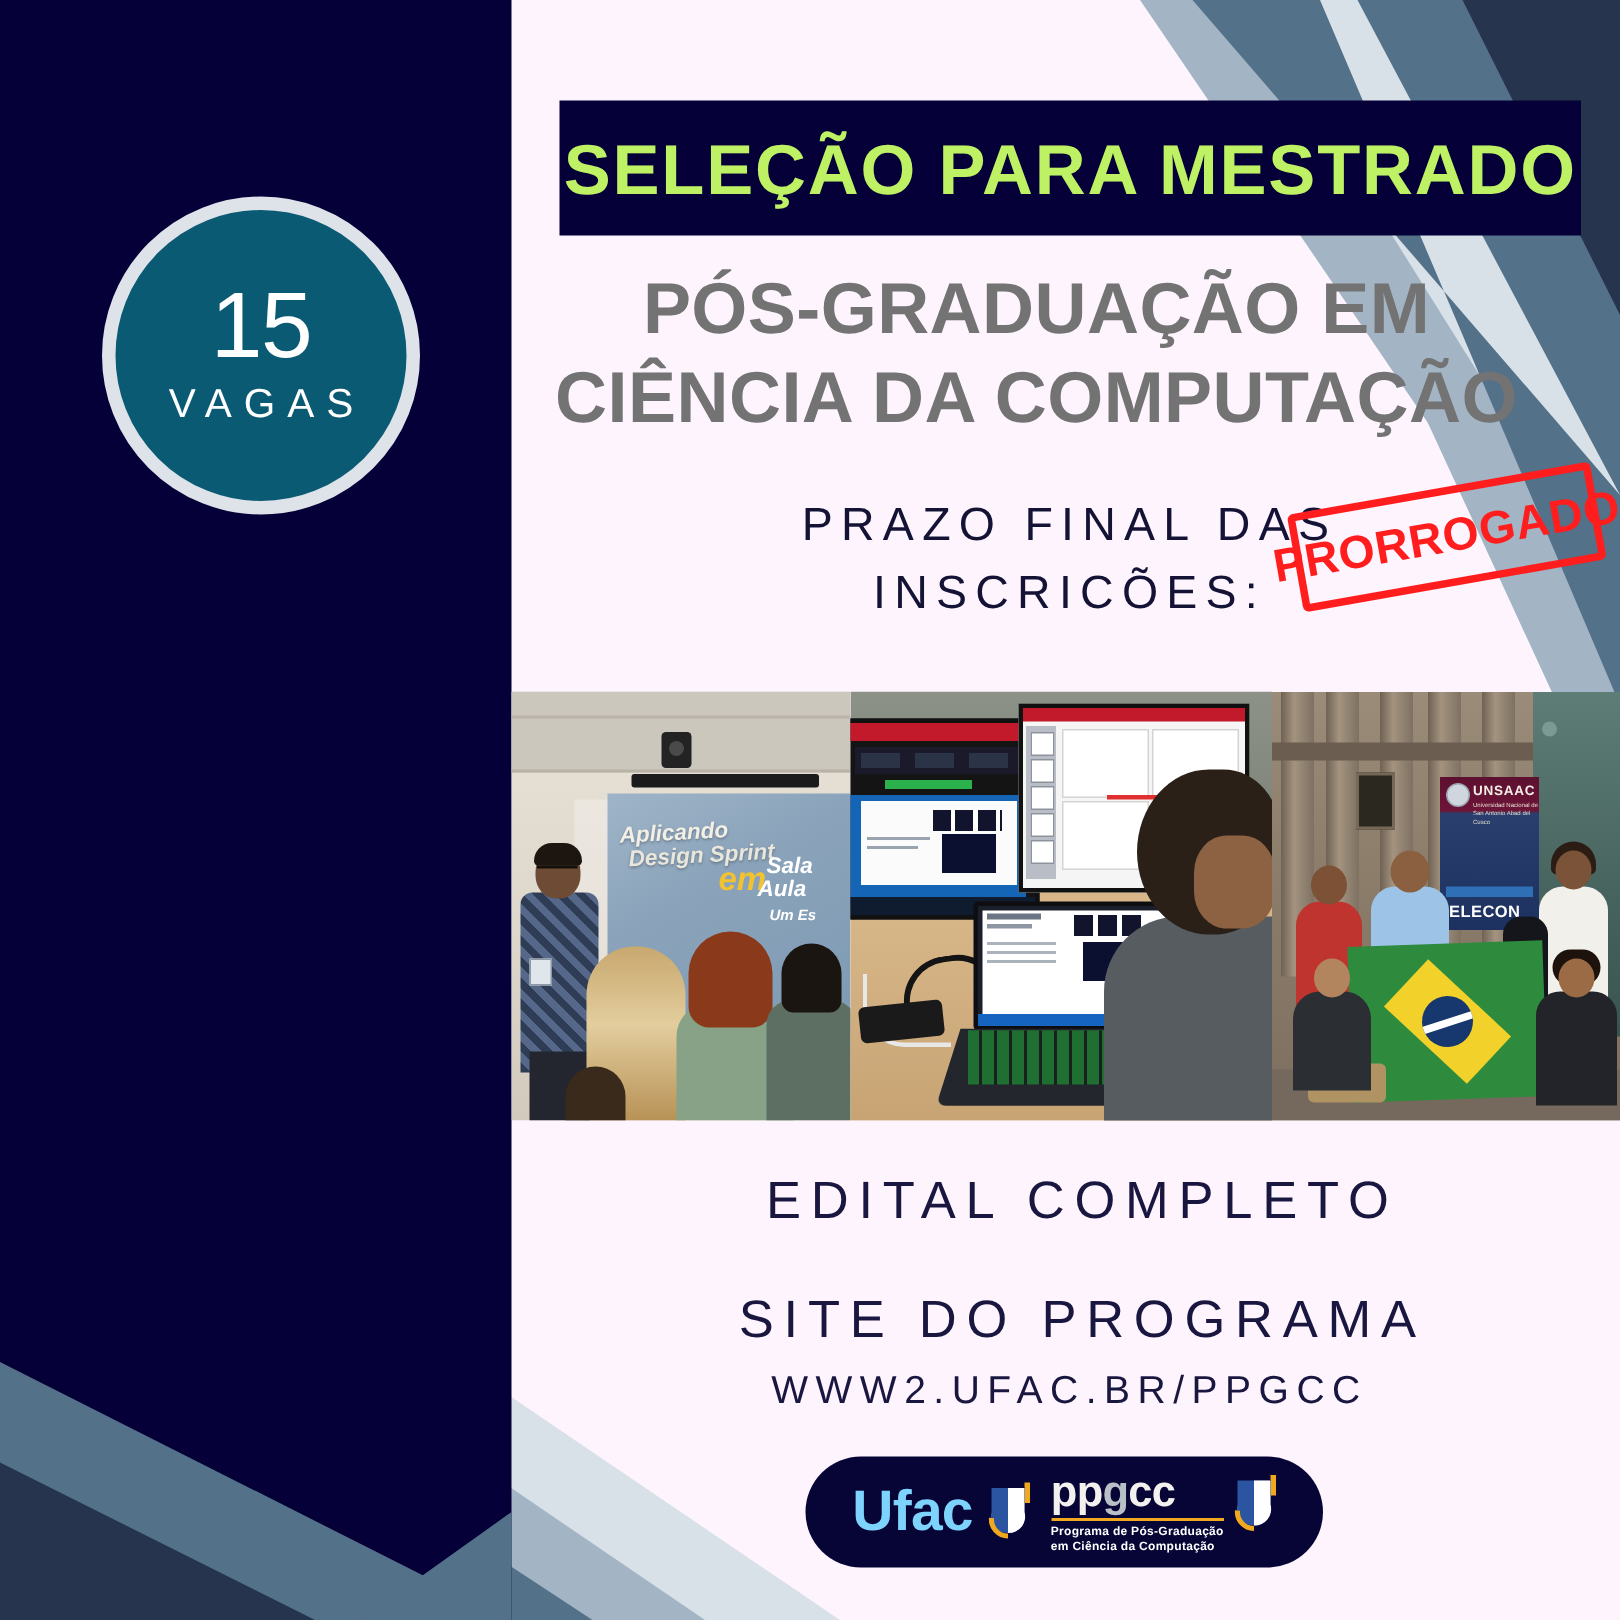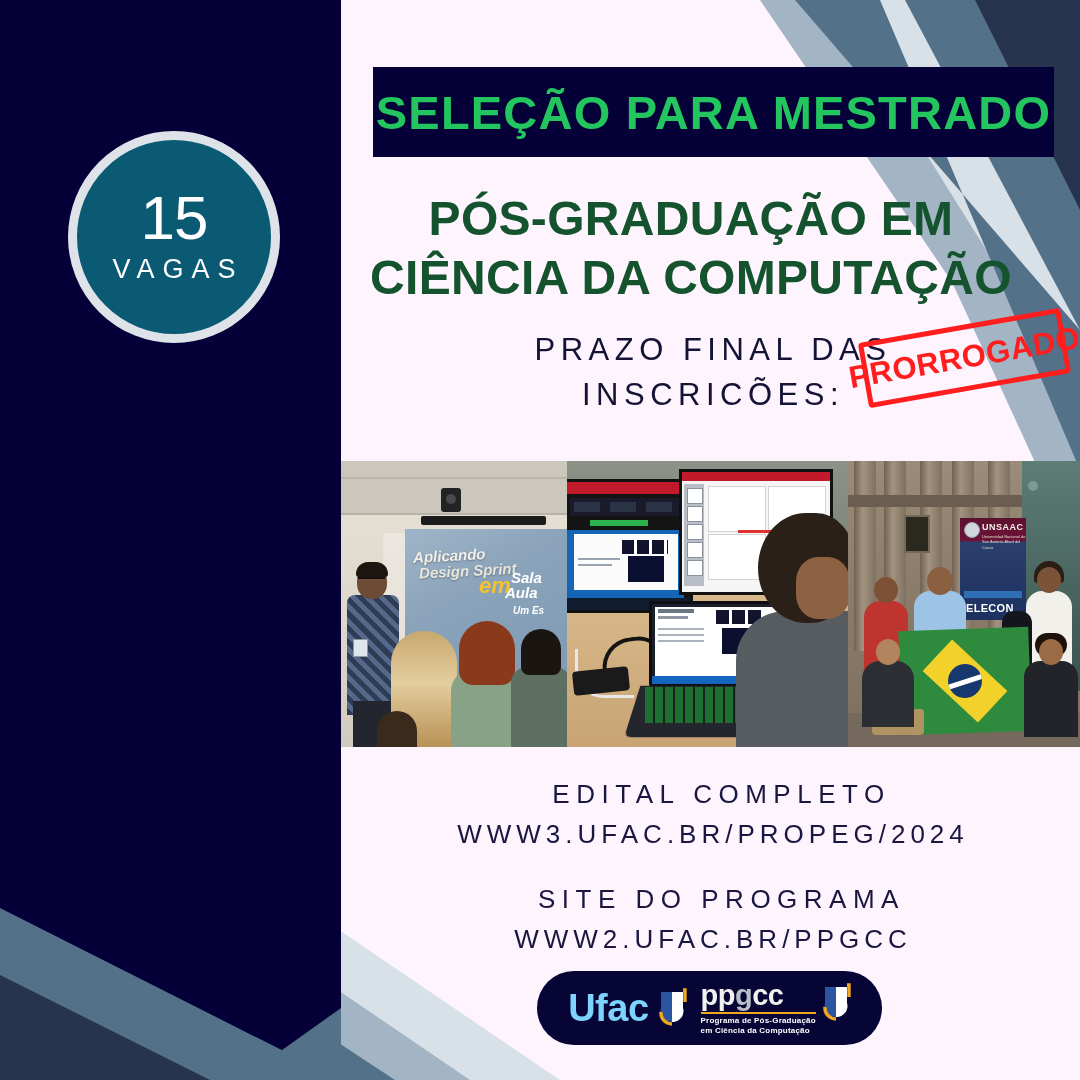--- a/index.html
+++ b/index.html
@@ -83,39 +83,38 @@
     left: 32px;
     top: 67px;
     width: 681px;
     height: 90px;
     background: #050038;
     display: flex;
     align-items: center;
     justify-content: center;
   }
   .headline-banner-text {
-    color: #22c55e;
+    color: #bef264;
     font-size: 47px;
     font-weight: bold;
     letter-spacing: 1.2px;
     white-space: nowrap;
   }
 
   .program-title {
     position: absolute;
     left: 0;
     top: 178px;
     width: 700px;
     text-align: center;
-    color: #14532d;
+    color: #737373;
     font-size: 48px;
     font-weight: bold;
     line-height: 1.22;
     letter-spacing: 0.3px;
-    margin-top: 12px;
   }
 
   .deadline-block {
     position: absolute;
     left: 0;
     top: 328px;
     width: 700px;
     text-align: center;
     color: #141336;
   }
@@ -475,21 +474,21 @@
   .links {
     position: absolute;
     left: 341px;
     top: 775px;
     width: 739px;
     text-align: center;
     color: #191640;
   }
   .link-group { margin-bottom: 26px; }
   .link-label {
-    font-size: 26px;
+    font-size: 35px;
     font-weight: 500;
     letter-spacing: 6.5px;
     padding-left: 22px;
     line-height: 1.5;
   }
   .link-url {
     font-size: 26px;
     font-weight: 500;
     letter-spacing: 5px;
     padding-left: 5px;
@@ -736,21 +735,20 @@
       <div class="pr pSeated">
         <div class="hair"></div>
         <div class="hd"></div>
       </div>
     </div>
   </div>
 
   <div class="links">
     <div class="link-group">
       <div class="link-label">EDITAL COMPLETO</div>
-      <div class="link-url">WWW3.UFAC.BR/PROPEG/2024</div>
     </div>
     <div class="link-group">
       <div class="link-label">SITE DO PROGRAMA</div>
       <div class="link-url">WWW2.UFAC.BR/PPGCC</div>
     </div>
   </div>
 
   <div class="logo-bar">
 
     <div class="ufac-logo">

